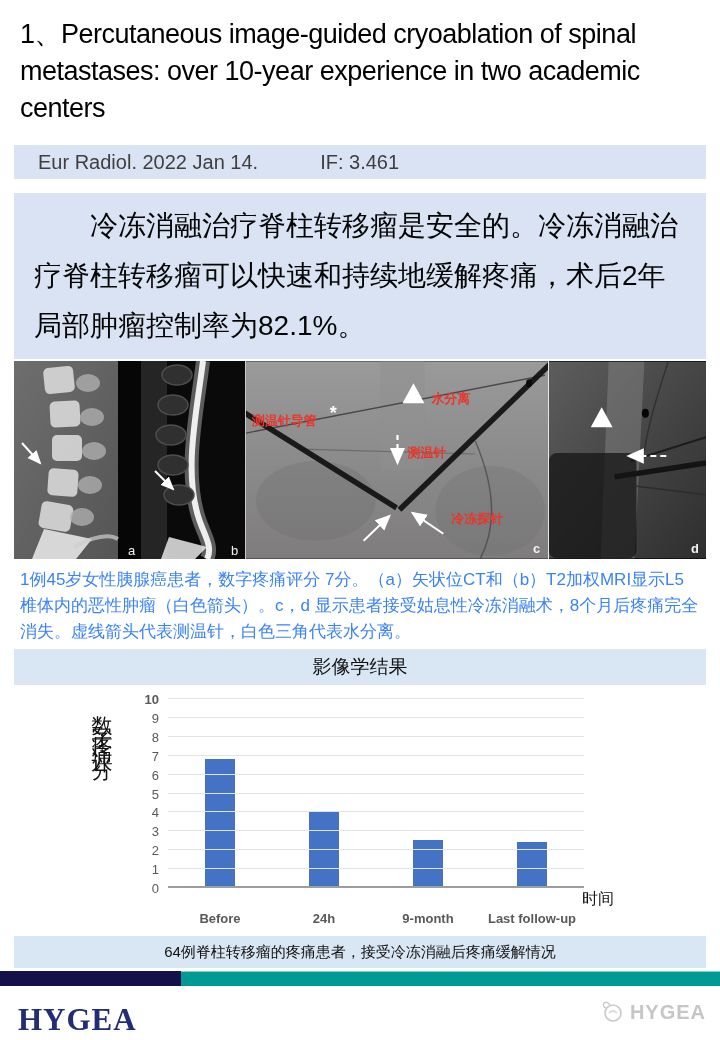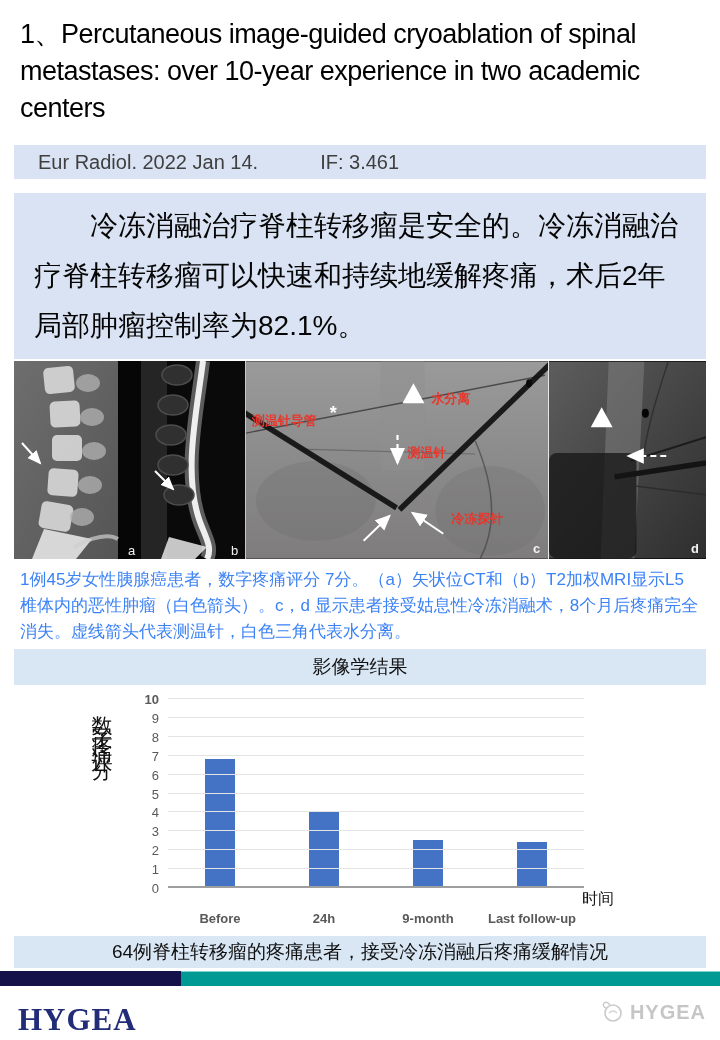--- a/index.html
+++ b/index.html
@@ -57,21 +57,21 @@
   .bar-slot { flex:1; display:flex; align-items:flex-end; justify-content:center; }
   .bar { width:30px; }
   .xcats { position:relative; display:flex; margin-left:30px; padding-top:23px; }
   .xcat { flex:1; text-align:center; font-size:13px; font-weight:600; color:#595959; }
   .xaxis-title {
     position:absolute; right:-30px; top:1px; font-size:16px; color:#111; font-weight:400;
   }
   .chart-caption-bar {
     margin:10px 14px 0; height:32px; background:#d9e6f4;
     display:flex; align-items:center; justify-content:center;
-    font-size:19px; color:#111;
+    font-size:15px; color:#111;
   }
   .split-bar { margin-top:3px; height:15px; display:flex; }
   .split-navy { width:181px; background:#14104a; }
   .split-teal { flex:1; background:#009a94; border-top:1px solid #7fd4cf; }
   .brand {
     margin:16px 0 0 18px; font-family:"Liberation Serif","DejaVu Serif",serif;
     font-size:31px; font-weight:bold; color:#222c77; letter-spacing:1px;
   }
   .watermark {
     position:absolute; right:14px; bottom:16px; display:flex; align-items:center; gap:6px;

